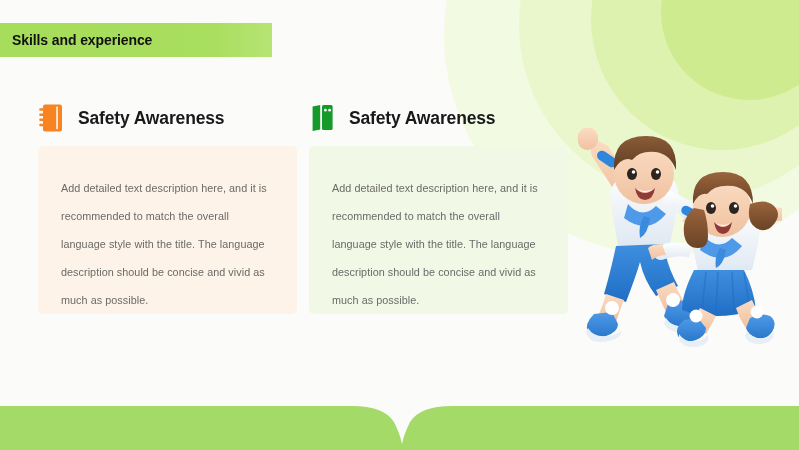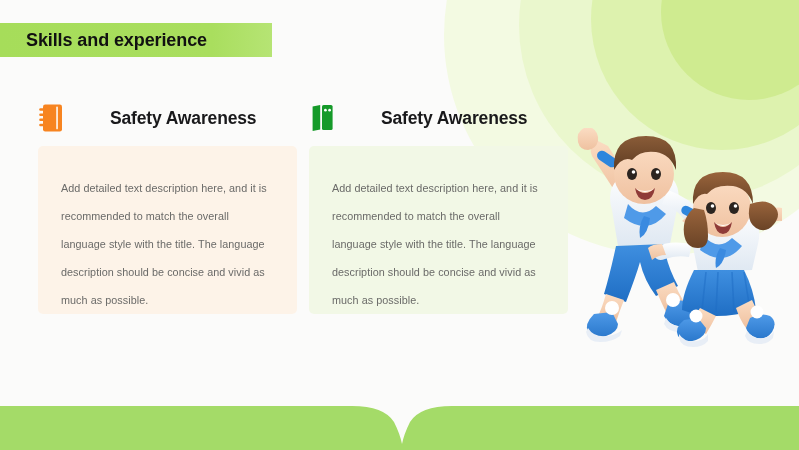--- a/index.html
+++ b/index.html
@@ -60,22 +60,22 @@
   
   .title-bar {
     position: absolute;
     left: 0; top: 23px;
     width: 272px; height: 34px;
     background: linear-gradient(90deg, #a6dd5a 0%, #a9de5e 78%, #b6e474 100%);
     display: flex;
     align-items: center;
   }
   .title-text {
-    margin-left: 26px;
-    font-size: 18px;
+    margin-left: 12px;
+    font-size: 14px;
     font-weight: bold;
     color: #111111;
     letter-spacing: -0.1px;
     white-space: nowrap;
   }
 
   
   .col {
     position: absolute;
     top: 96px;
@@ -96,21 +96,20 @@
     flex: 0 0 26px;
     position: relative;
   }
 
   .col-title {
     font-size: 17.5px;
     font-weight: bold;
     color: #19191b;
     letter-spacing: -0.15px;
     white-space: nowrap;
-    margin-left: 32px;
   }
 
   .card {
     position: absolute;
     left: 0;
     top: 50px;
     width: 259px;
     height: 168px;
     border-radius: 5px;
     padding: 28px 22px 0 23px;

